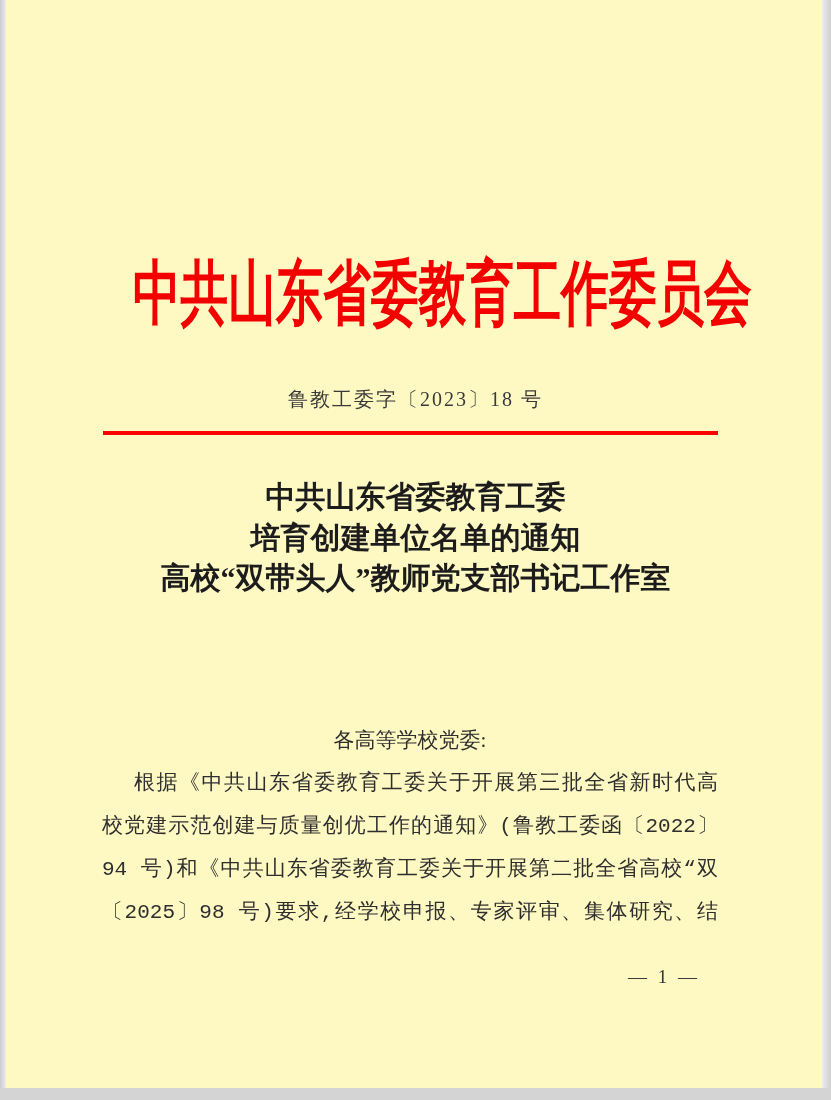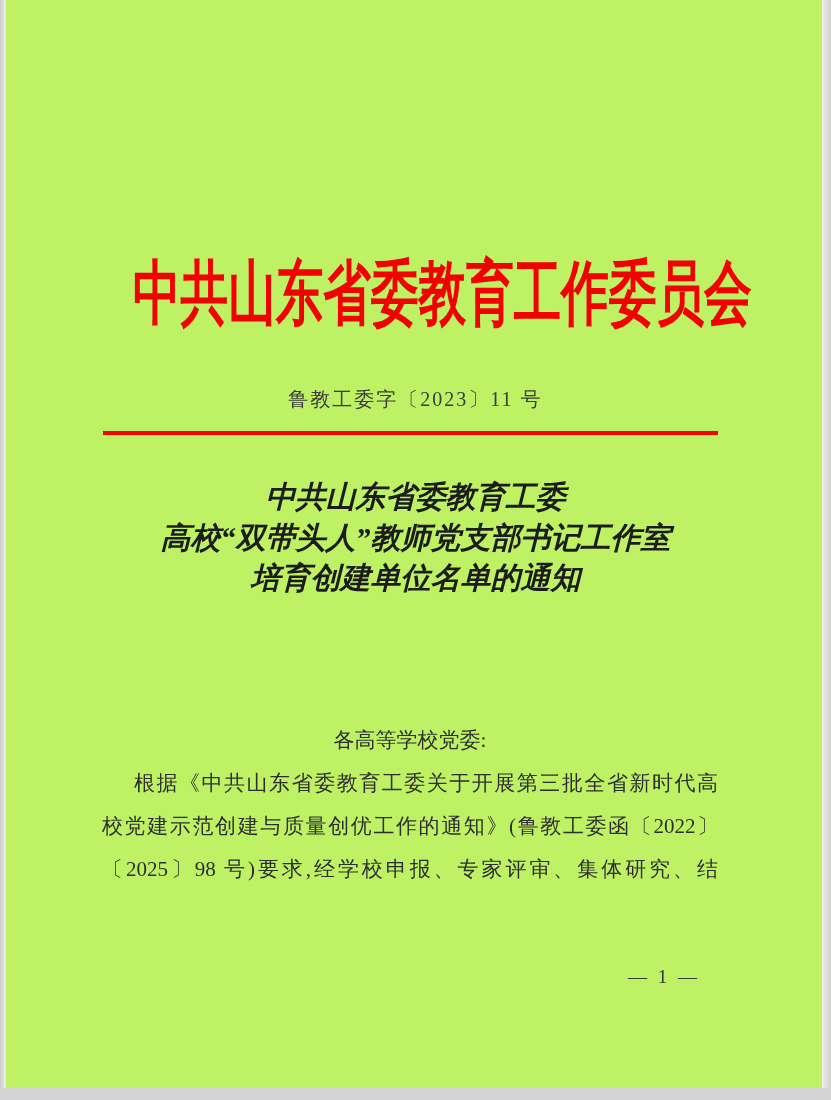--- a/index.html
+++ b/index.html
@@ -2,21 +2,21 @@
 <html><head>
 <meta charset="utf-8">
 <style>
   html,body{margin:0;padding:0;}
   body{
     width:831px;height:1100px;
     background:#ffffff;
     font-family:"Liberation Serif","DejaVu Serif",serif;
     position:relative;overflow:hidden;
   }
-  .scan-page{position:absolute;inset:0;background:#bef264;}
+  .scan-page{position:absolute;inset:0;background:#fef9c3;}
   .edge{position:absolute;background:#d9d9d9;}
   .edge.left{left:0;top:0;width:6px;height:1100px;background:linear-gradient(to right,#cccccc,#ececec);}
   .edge.right{right:0;top:0;width:9px;height:1100px;background:linear-gradient(to left,#cfcfcf,#ededed);}
   .edge.bottom{left:0;bottom:0;width:831px;height:12px;background:#d4d4d4;}
 
   .org-title{
     position:absolute;top:250px;left:0;width:831px;height:88px;
     text-align:center;font-size:70px;line-height:88px;font-weight:bold;
     color:#f30000;transform:scaleX(0.68);transform-origin:50% 50%;
     white-space:nowrap;margin:0;
@@ -25,58 +25,60 @@
     position:absolute;top:386px;left:0;width:831px;
     text-align:center;font-size:20px;letter-spacing:2px;color:#3a3a3a;
   }
   .red-rule{
     position:absolute;top:431px;left:103px;width:615px;height:4px;
     background:#fa0000;
   }
   .notice-title{
     position:absolute;top:477px;left:0;width:831px;
     text-align:center;font-weight:bold;color:#1c1c1c;
-    font-size:30px;line-height:40.5px;font-style:italic;
+    font-size:30px;line-height:40.5px;
   }
   .body-text{
     position:absolute;top:719px;left:102px;width:616px;
     font-size:21px;line-height:43px;color:#2e2e2e;
   }
   .body-text .salutation{text-align:center;}
   .body-text .jline{
     text-align:justify;text-align-last:justify;
     white-space:nowrap;
+    font-family:Liberation Mono, monospace;
   }
   .body-text .jline.indent{padding-left:32px;box-sizing:border-box;}
   .page-number{
     position:absolute;top:966px;right:131px;
     font-size:19px;letter-spacing:3px;color:#333333;white-space:nowrap;
   }
 </style>
 </head>
 <body>
 
 <div class="scan-page">
   <div class="edge left"></div>
   <div class="edge right"></div>
   <div class="edge bottom"></div>
 
   <h1 class="org-title">中共山东省委教育工作委员会</h1>
 
-  <div class="doc-number">鲁教工委字〔2023〕11 号</div>
+  <div class="doc-number">鲁教工委字〔2023〕18 号</div>
 
   <div class="red-rule"></div>
 
   <div class="notice-title">
     <div>中共山东省委教育工委</div>
+    <div>培育创建单位名单的通知</div>
     <div>高校“双带头人”教师党支部书记工作室</div>
-    <div>培育创建单位名单的通知</div>
   </div>
 
   <div class="body-text">
     <div class="salutation">各高等学校党委:</div>
     <div class="jline indent">根据《中共山东省委教育工委关于开展第三批全省新时代高</div>
     <div class="jline">校党建示范创建与质量创优工作的通知》(鲁教工委函〔2022〕</div>
+    <div class="jline">94 号)和《中共山东省委教育工委关于开展第二批全省高校“双</div>
     <div class="jline">〔2025〕98 号)要求,经学校申报、专家评审、集体研究、结</div>
   </div>
 
   <div class="page-number">— 1 —</div>
 </div>
 
 </body></html>

